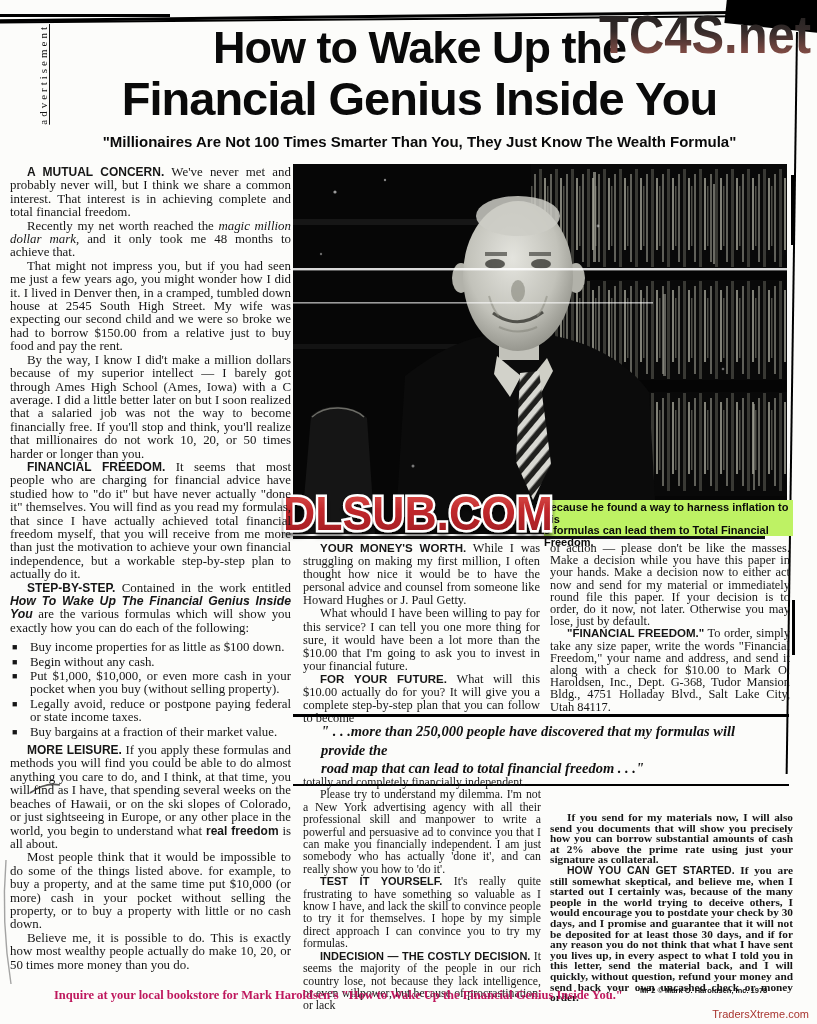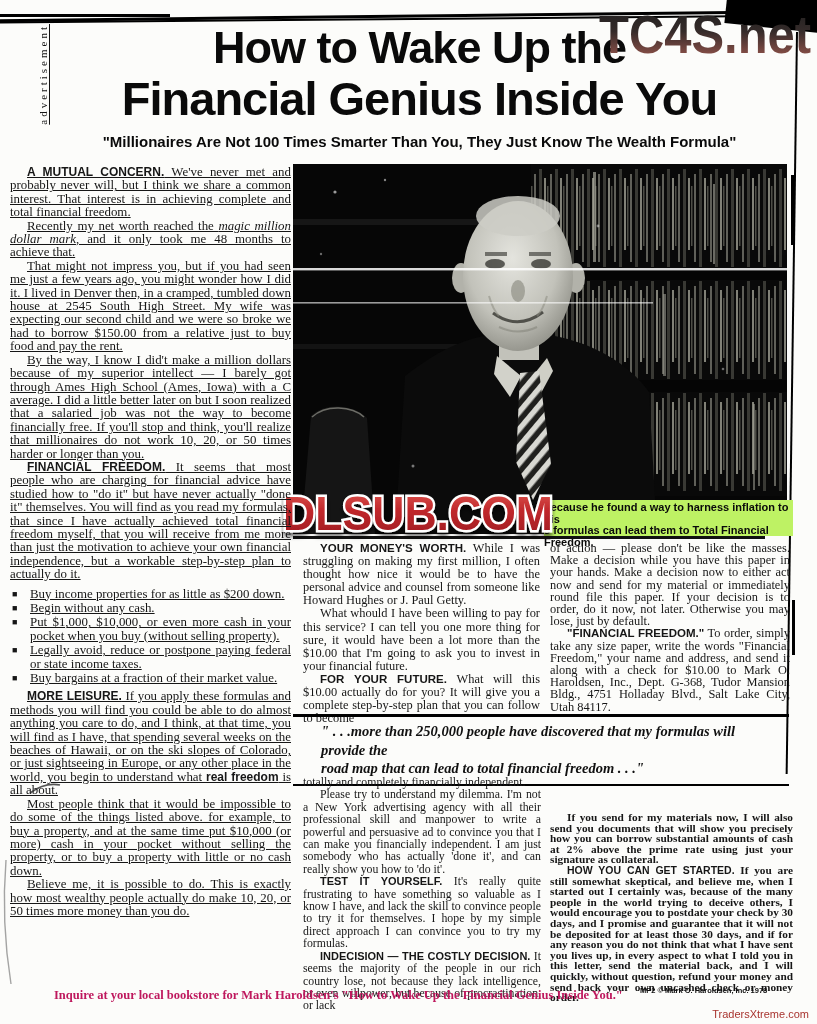--- a/index.html
+++ b/index.html
@@ -37,21 +37,21 @@
   .caption {
     position:absolute; left:544px; top:500px; width:249px; height:34px;
     background:#bef264; font-family:"Liberation Sans", sans-serif; font-weight:bold;
     font-size:11px; line-height:11.5px; color:#0a0a0a; padding-top:2px;
   }
   .rule-photo { position:absolute; left:293px; top:536px; width:472px; height:3px; background:#111; }
 
   .col { position:absolute; text-align:justify; color:#161616; }
   .col p { margin:0; text-indent:17px; }
   .col p.noindent { text-indent:0; }
-  .col-1        { left:10px;  top:166px; width:281px; font-size:12.9px; line-height:13.4px;text-decoration:underline; }
+  .col-1        { left:10px;  top:166px; width:281px; font-size:12.9px; line-height:13.4px; }
   .col-mid-up   { left:303px; top:542px; width:237px; font-size:12.4px; line-height:13.1px; }
   .col-right-up { left:550px; top:542px; width:240px; font-size:12.4px; line-height:12.2px; }
   .col-mid-low  { left:303px; top:776px; width:238px; font-size:11.8px; line-height:12.4px; }
   .col-right-low{ left:550px; top:812px; width:243px; font-size:11.3px; line-height:10.6px; font-weight:bold; }
 
   .seg-lead { font-family:"Liberation Sans", sans-serif; font-weight:bold; font-size:0.93em; }
   .seg-b    { font-family:"Liberation Sans", sans-serif; font-weight:bold; font-size:0.93em; }
   .seg-i    { font-style:italic; }
   .seg-bi   { font-family:"Liberation Sans", sans-serif; font-weight:bold; font-style:italic; font-size:0.95em; }
 
@@ -215,23 +215,24 @@
     </svg>
   </div>
 
   <div class="col col-1">
     <div>
         <p><span class="seg-lead">A MUTUAL CONCERN.</span><span> We've never met and probably never will, but I think we share a common interest. That interest is in achieving complete and total financial freedom.</span></p>
         <p><span>Recently my net worth reached the </span><span class="seg-i">magic million dollar mark</span><span>, and it only took me 48 months to achieve that.</span></p>
         <p><span>That might not impress you, but if you had seen me just a few years ago, you might wonder how I did it. I lived in Denver then, in a cramped, tumbled down house at 2545 South High Street. My wife was expecting our second child and we were so broke we had to borrow $150.00 from a relative just to buy food and pay the rent.</span></p>
         <p><span>By the way, I know I did't make a million dollars because of my superior intellect — I barely got through Ames High School (Ames, Iowa) with a C average. I did a little better later on but I soon realized that a salaried job was not the way to become financially free. If you'll stop and think, you'll realize that millionaires do not work 10, 20, or 50 times harder or longer than you.</span></p>
         <p><span class="seg-lead">FINANCIAL FREEDOM.</span><span> It seems that most people who are charging for financial advice have studied how to "do it" but have never actually "done it" themselves. You will find as you read my formulas, that since I have actually achieved total financial freedom myself, that you will receive from me more than just the motivation to achieve your own financial independence, but a workable step-by-step plan to actually do it.</span></p>
+        <p><span class="seg-lead">STEP-BY-STEP.</span><span> Contained in the work entitled </span><span class="seg-bi">How To Wake Up The Financial Genius Inside You</span><span> are the various formulas which will show you exactly how you can do each of the following:</span></p>
       </div>
     <ul class="bullets">
-        <li>Buy income properties for as little as $200 down.</li>
+        <li>Buy income properties for as little as $100 down.</li>
         <li>Begin without any cash.</li>
         <li>Put $1,000, $10,000, or even more cash in your pocket when you buy (without selling property).</li>
         <li>Legally avoid, reduce or postpone paying federal or state income taxes.</li>
         <li>Buy bargains at a fraction of their market value.</li>
       </ul>
     <div>
         <p><span class="seg-lead">MORE LEISURE.</span><span> If you apply these formulas and methods you will find you could be able to do almost anything you care to do, and I think, at that time, you will find as I have, that spending several weeks on the beaches of Hawaii, or on the ski slopes of Colorado, or just sightseeing in Europe, or any other place in the world, you begin to understand what </span><span class="seg-b">real freedom</span><span> is all about.</span></p>
         <p><span>Most people think that it would be impossible to do some of the things listed above. for example, to buy a property, and at the same time put $10,000 (or more) cash in your pocket without selling the property, or to buy a property with little or no cash down.</span></p>
         <p><span>Believe me, it is possible to do. This is exactly how most wealthy people actually do make 10, 20, or 50 times more money than you do.</span></p>
       </div>

